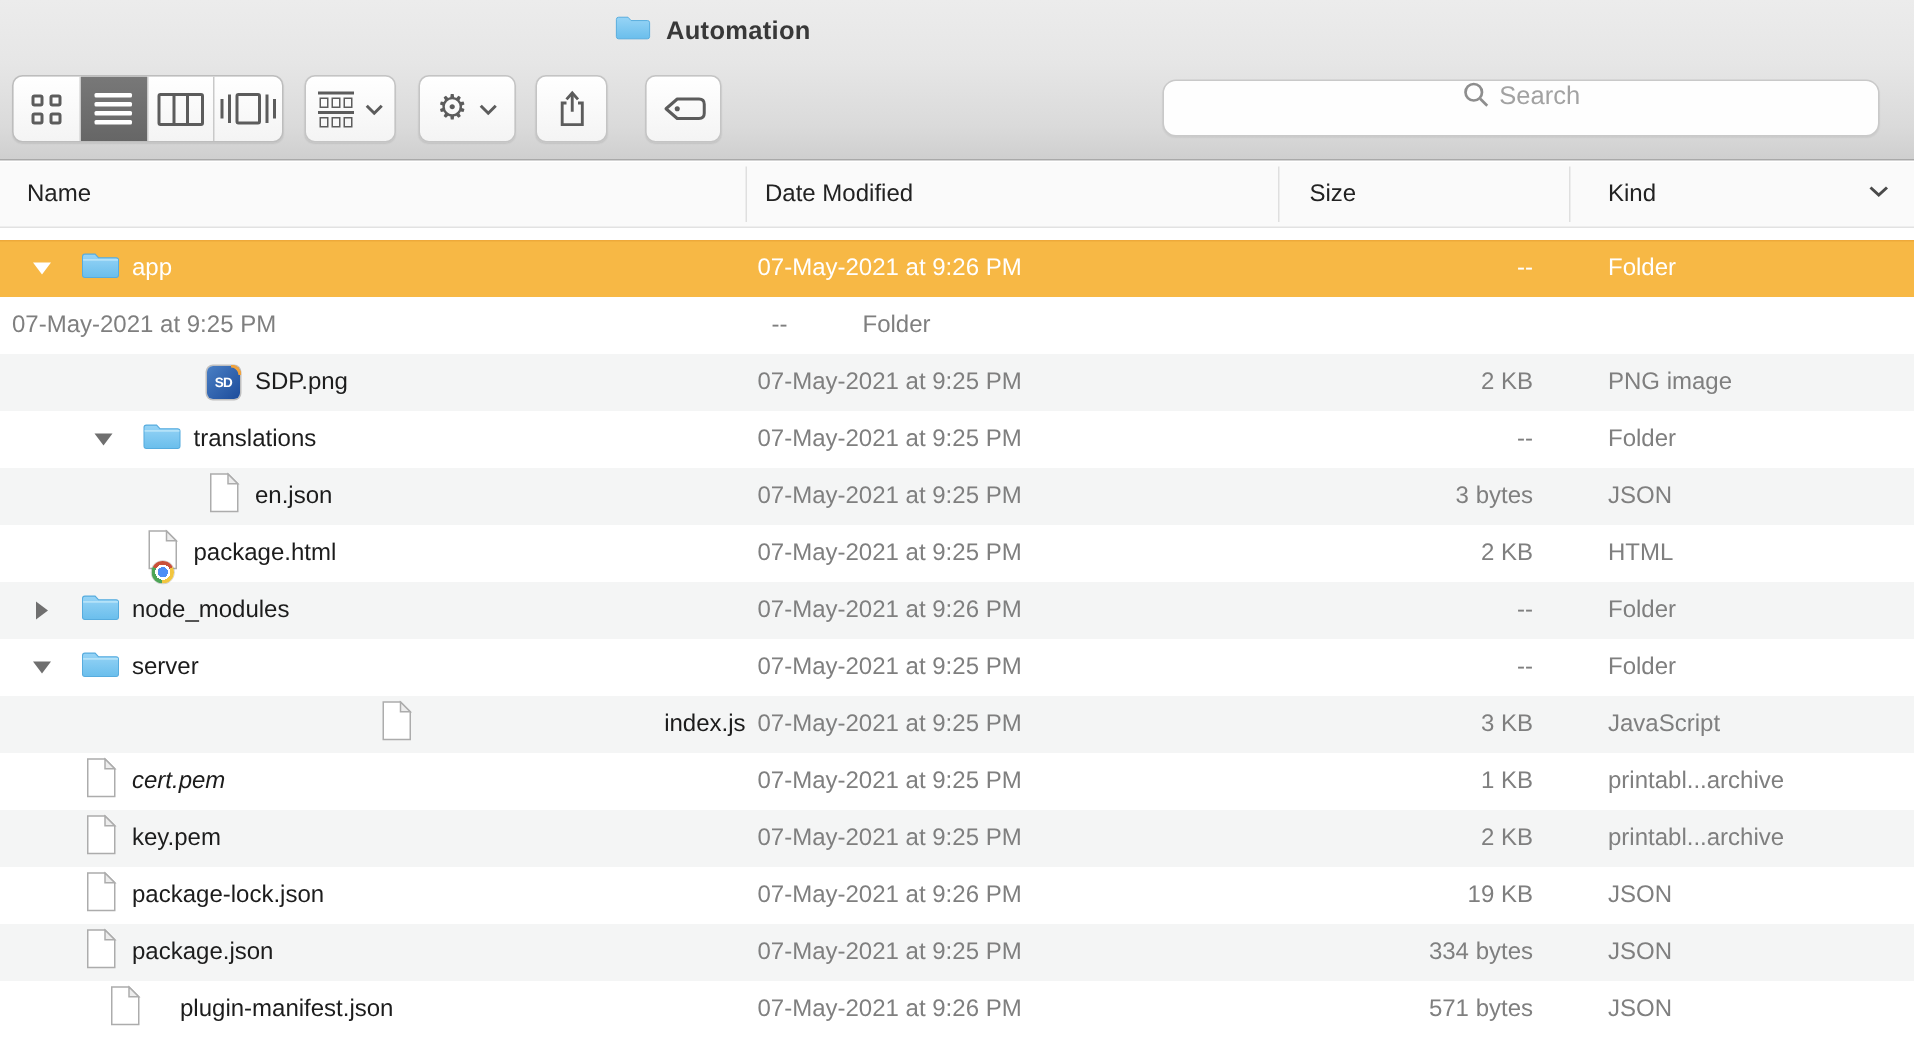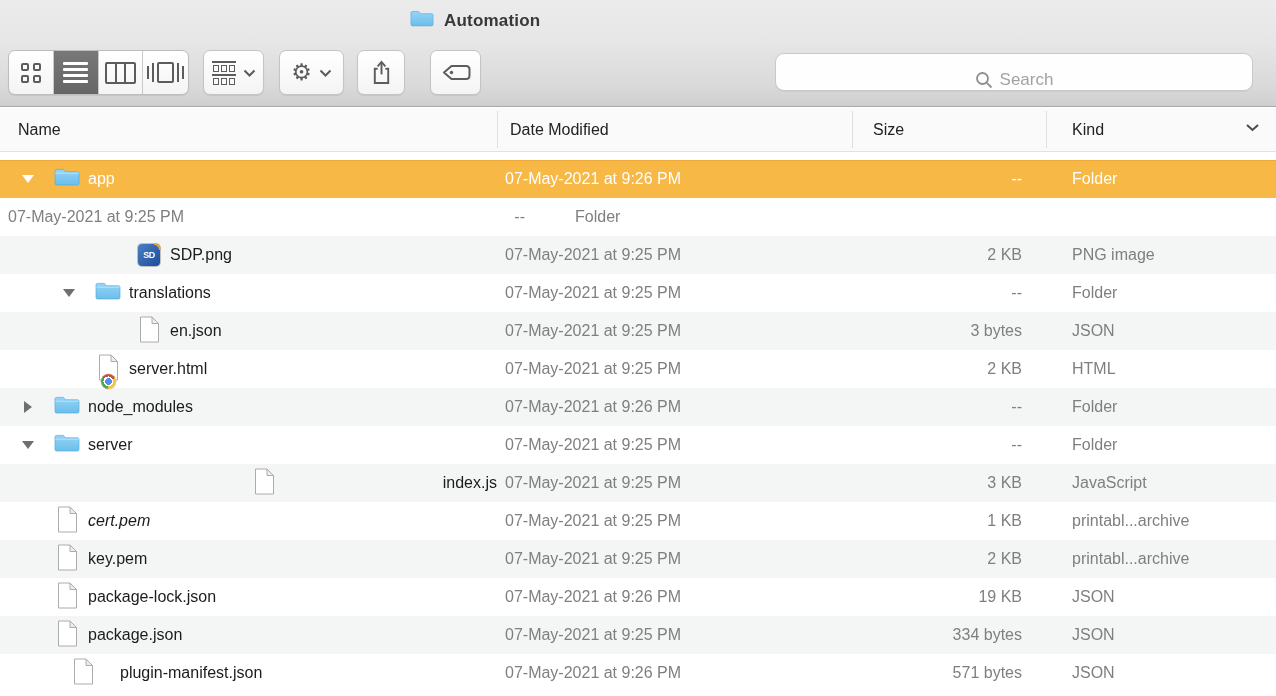--- a/index.html
+++ b/index.html
@@ -45,21 +45,21 @@
 
   .group-glyph { display:flex; flex-direction:column; align-items:center; gap:2px; }
   .group-glyph .ln { width:24px; height:2px; background:#5C5C5C; }
   .group-glyph .sq { display:flex; gap:2px; }
   .group-glyph .sq i { width:6px; height:7px; border:1.8px solid #5C5C5C; }
   .gear-glyph { font-size:23px; color:#5C5C5C; line-height:1; font-family:"DejaVu Sans",sans-serif; }
 
   
   .search-field { position:absolute; top:53px; left:775px; width:478px; height:38px;
                   background:#FEFEFE; border:1px solid #C9C9C9; border-radius:9px;
-                  display:flex; align-items:flex-end; justify-content:center; gap:6px;
+                  display:flex; align-items:flex-start; justify-content:center; gap:6px;
                   box-shadow:0 1px 1px rgba(0,0,0,.05); }
   .search-placeholder { font-size:17px; color:#A2A2A2; }
 
   
   .header-row { position:absolute; top:108px; left:0; width:1276px; height:44px; background:#FAFAFA;
                 border-bottom:1px solid #E2E2E2; display:flex; align-items:center; font-size:16px; color:#222; }
   .hsep { position:absolute; top:3px; bottom:3px; width:1px; background:#DFDFDF; }
   .hc-name { width:497px; padding-left:18px; }
   .hc-date { width:355px; padding-left:13px; }
   .hc-size { width:194px; padding-left:21px; }
@@ -322,21 +322,21 @@
             <span>
     <span class="doc-wrap">
       <svg width="21" height="27" viewBox="0 0 21 27">
         <path d="M1.5 1 H13 L19.5 7.5 V26 H1.5 Z" fill="#FFFFFF" stroke="#ACACAC" stroke-width="1"></path>
         <path d="M13 1 L19.5 7.5 H13 Z" fill="#EDEDED" stroke="#ACACAC" stroke-width="1"></path>
       </svg>
       <span class="chrome-circle"></span>
     </span>
   </span>
           </span>
-      <span class="fname">server.html</span>
+      <span class="fname">package.html</span>
     </div>
     <div class="date-cell">07-May-2021 at 9:25 PM</div>
     <div class="size-cell">2 KB</div>
     <div class="kind-cell">HTML</div>
   </div>
       <div class="row alt">
     <div class="name-cell" style="padding-left: 18px;">
       <span class="disclosure closed">
             <i></i>
           </span>

